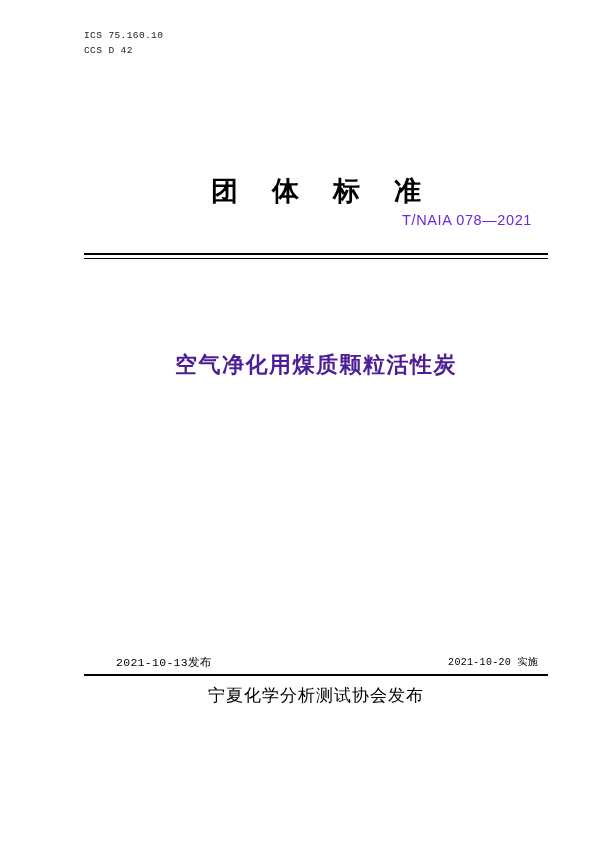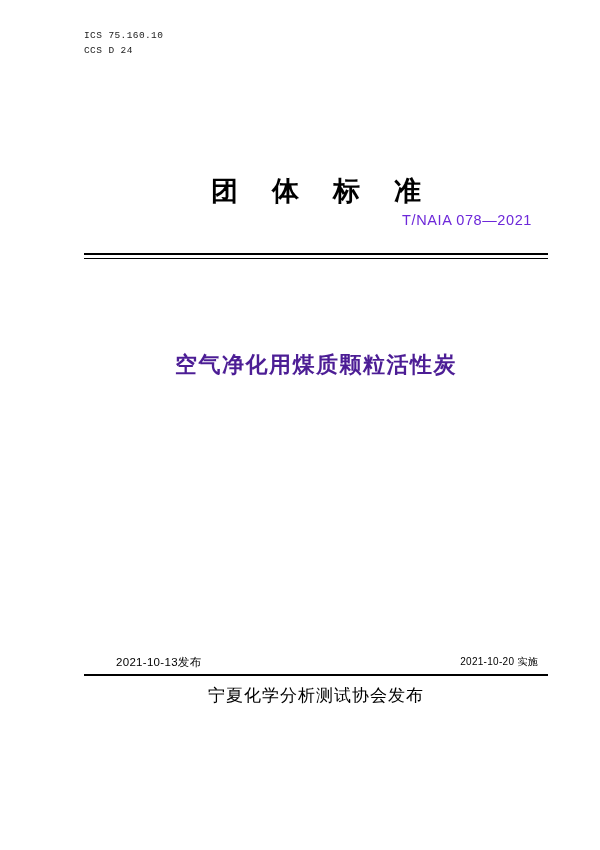--- a/index.html
+++ b/index.html
@@ -98,20 +98,21 @@
     color: #4c1d95;
   }
 
   
   .dates {
     position: absolute;
     left: 68px;
     top: 655px;
     width: 464px;
     height: 18px;
+    font-family: Liberation Mono, monospace;
   }
   .date-issue {
     position: absolute;
     left: 32px;
     top: 0;
     font-size: 11.5px;
     letter-spacing: 0.3px;
   }
   .date-effective {
     position: absolute;
@@ -142,21 +143,21 @@
     letter-spacing: 1px;
   }
 </style>
 </head>
 <body>
 
 <div class="page">
 
   <div class="codes">
     <div>ICS 75.160.10</div>
-    <div>CCS D 24</div>
+    <div>CCS D 42</div>
   </div>
 
   <div class="big-title">团体标准</div>
 
   <div class="std-no">T/NAIA 078—2021</div>
 
   <div class="rule-thick"></div>
   <div class="rule-thin"></div>
 
   <div class="doc-title">空气净化用煤质颗粒活性炭</div>

